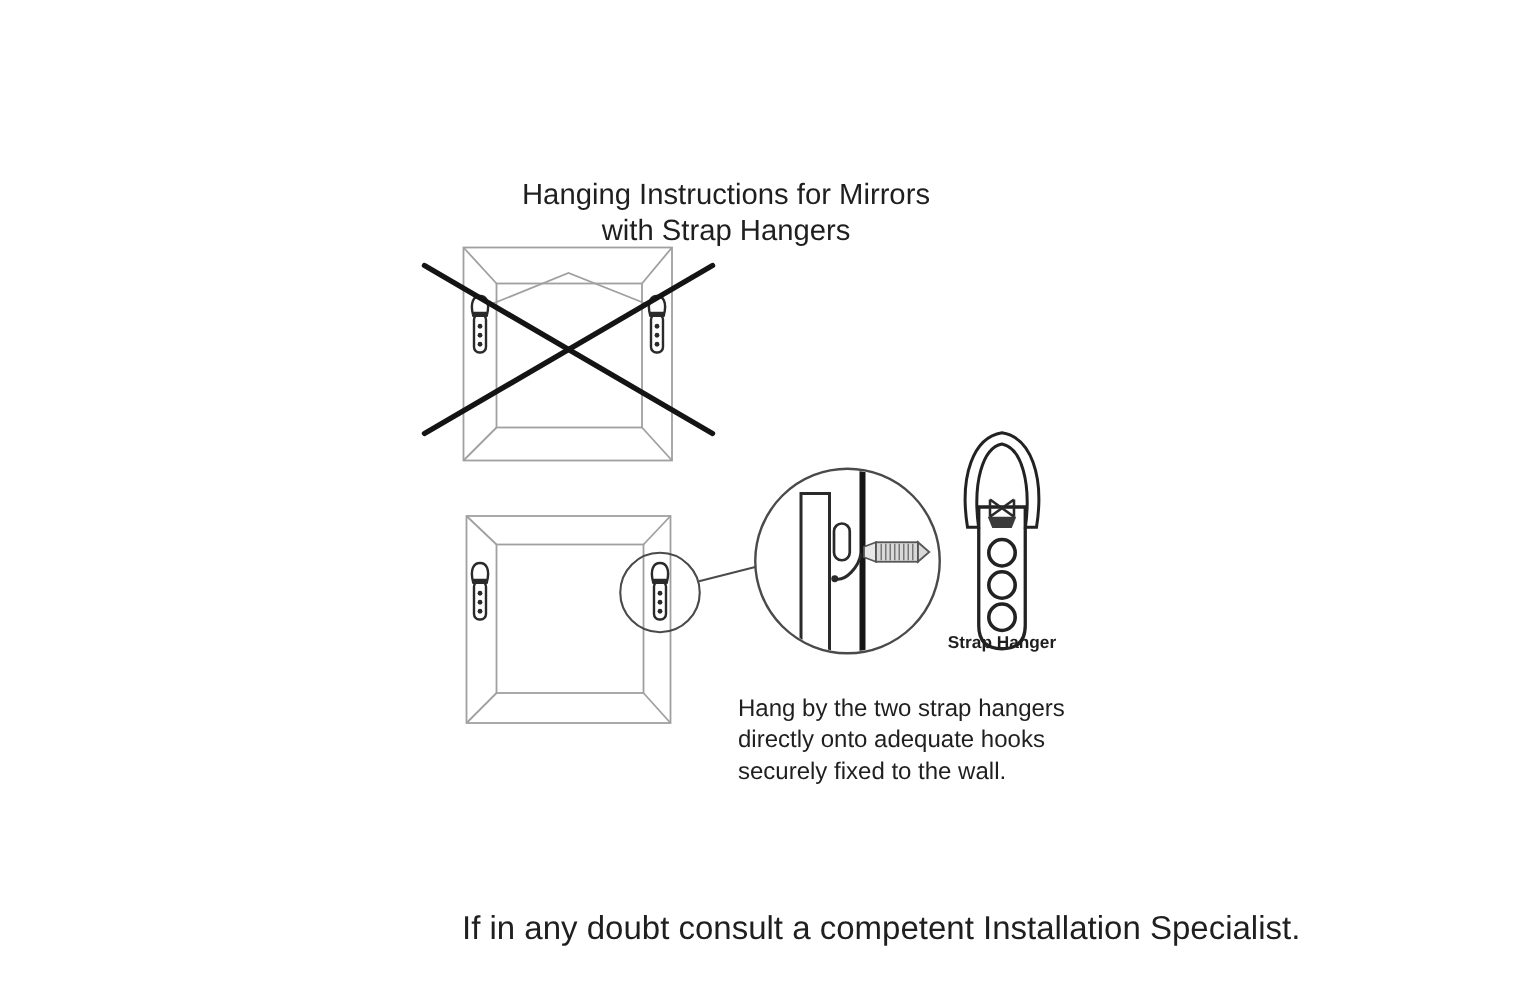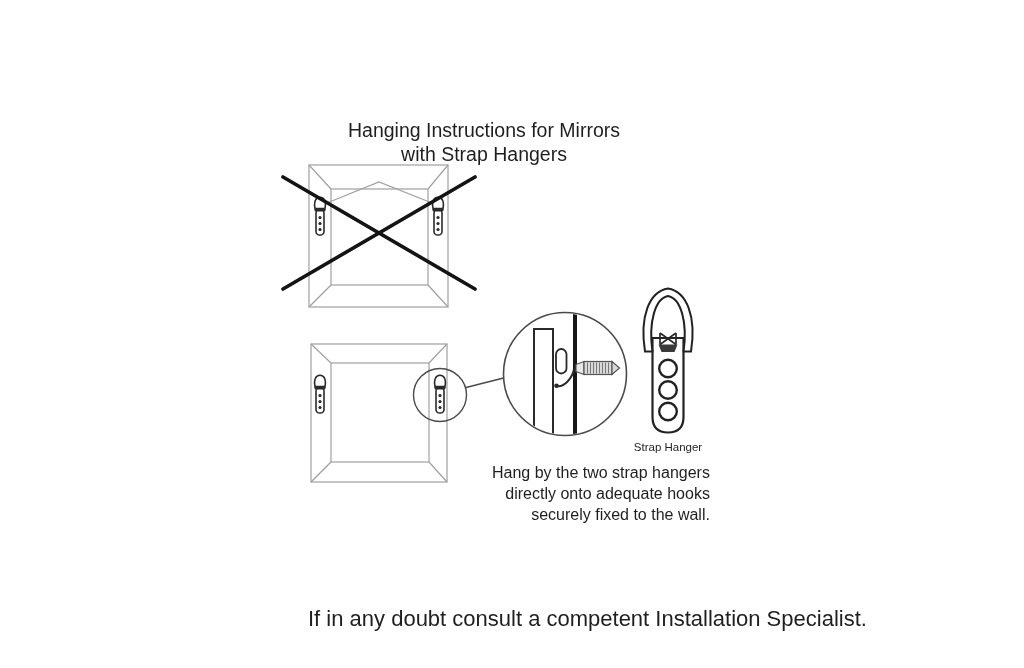--- a/index.html
+++ b/index.html
@@ -15,24 +15,24 @@
     position:relative;width:1024px;height:668px;background:#ffffff;overflow:hidden;
     font-family:"Liberation Sans","DejaVu Sans",sans-serif;color:var(--ink);
   }
   .abs{position:absolute;}
   .page-title{left:517px;top:29px;transform:translateX(-50%);font-size:38px;line-height:38px;
     font-weight:400;letter-spacing:.5px;white-space:nowrap;}
   .page-subtitle{left:484px;top:79px;transform:translateX(-50%);font-size:19.5px;line-height:23.5px;
     text-align:center;white-space:pre-line;margin-top:40px;}
   .note{font-size:16px;line-height:21px;white-space:pre-line;}
   .note-no-wire{left:494px;top:206px;}
-  .note-hang{left:492px;top:462px;text-align:right;}
+  .note-hang{left:492px;top:462px;}
   .note-damp{left:373px;top:521px;}
   .note-footer{left:308px;top:606px;font-size:22px;white-space:nowrap;}
-  .strap-label{left:668px;top:441px;transform:translateX(-50%);font-size:11.5px;font-weight:400;white-space:nowrap;}
+  .strap-label{left:668px;top:423px;transform:translateX(-50%);font-size:11.5px;font-weight:700;white-space:nowrap;}
 
   svg .ln-light{stroke:var(--ln-light);stroke-width:1.2;fill:none;}
   svg .ln-mid{stroke:var(--ln-mid);stroke-width:1.4;fill:none;}
   svg .cross line{stroke:var(--cross);stroke-width:3.6;stroke-linecap:round;}
   svg .hanger-loop{fill:#fff;stroke:var(--ln-dark);stroke-width:1.6;}
   svg .hanger-strap{fill:#fff;stroke:var(--ln-dark);stroke-width:1.6;}
   svg .hanger-crimp{fill:var(--ln-dark);}
   svg .hanger-dot{fill:var(--ln-dark);}
   svg .detail-bg{fill:#fff;stroke:none;}
   svg .detail-ring{fill:none;stroke:var(--ln-mid);stroke-width:1.6;}

